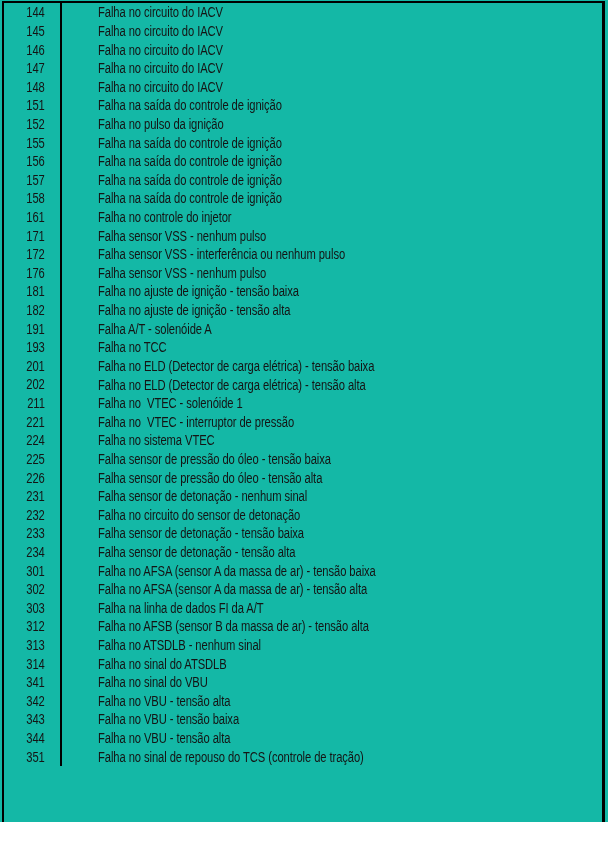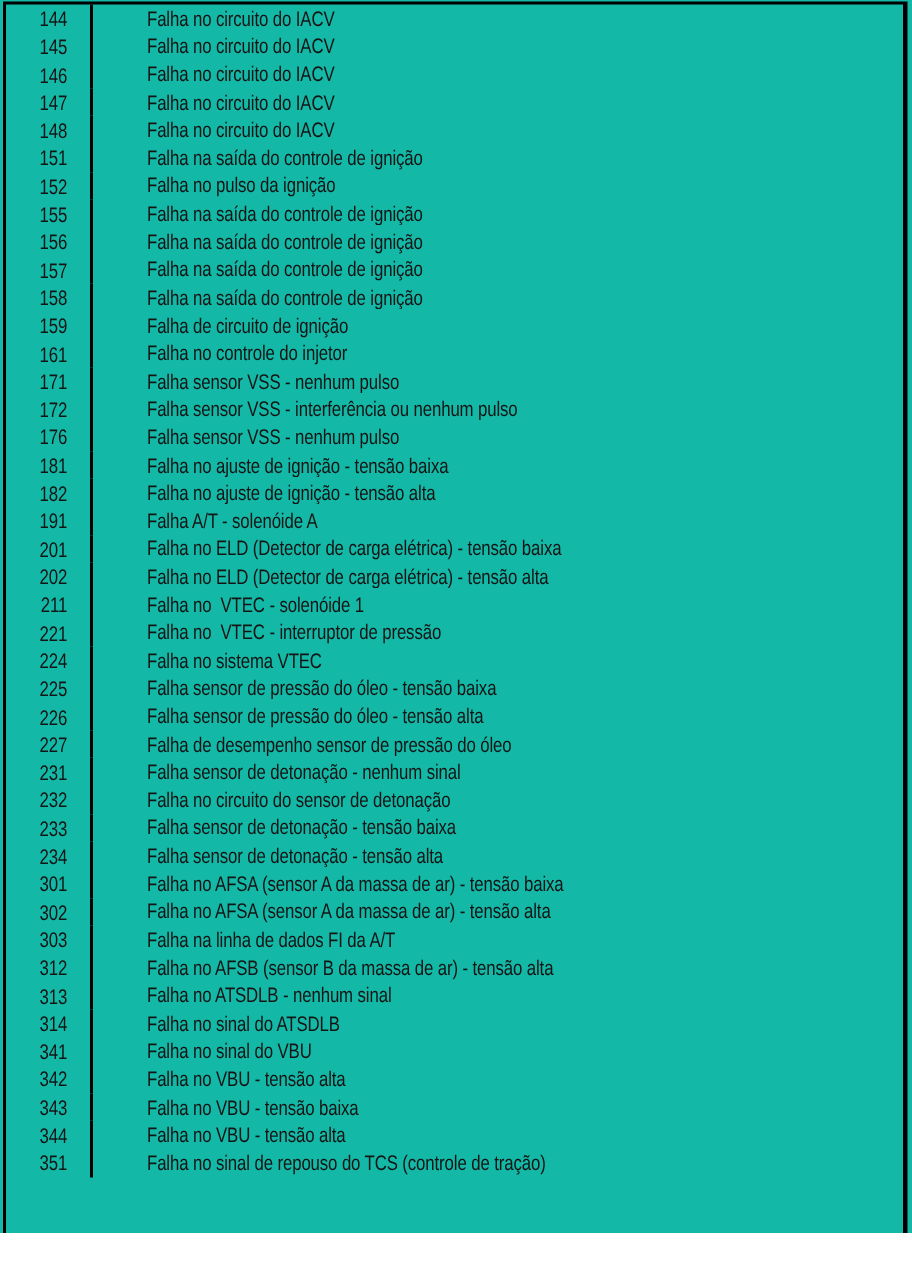--- a/index.html
+++ b/index.html
@@ -160,28 +160,20 @@
 
   <div class="row">
     <div class="code-cell">
       <span class="t">158</span>
     </div>
     <div class="desc-cell">
       <span class="t">Falha na saída do controle de ignição</span>
     </div>
   </div>
 
-  <div class="row">
-    <div class="code-cell">
-      <span class="t">159</span>
-    </div>
-    <div class="desc-cell">
-      <span class="t">Falha de circuito de ignição</span>
-    </div>
-  </div>
 
   <div class="row">
     <div class="code-cell">
       <span class="t">161</span>
     </div>
     <div class="desc-cell">
       <span class="t">Falha no controle do injetor</span>
     </div>
   </div>
 
@@ -233,20 +225,28 @@
   <div class="row">
     <div class="code-cell">
       <span class="t">191</span>
     </div>
     <div class="desc-cell">
       <span class="t">Falha A/T - solenóide A</span>
     </div>
   </div>
 
 
+  <div class="row">
+    <div class="code-cell">
+      <span class="t">193</span>
+    </div>
+    <div class="desc-cell">
+      <span class="t">Falha no TCC</span>
+    </div>
+  </div>
 
   <div class="row">
     <div class="code-cell">
       <span class="t">201</span>
     </div>
     <div class="desc-cell">
       <span class="t">Falha no ELD (Detector de carga elétrica) - tensão baixa</span>
     </div>
   </div>
 
@@ -297,28 +297,20 @@
 
   <div class="row">
     <div class="code-cell">
       <span class="t">226</span>
     </div>
     <div class="desc-cell">
       <span class="t">Falha sensor de pressão do óleo - tensão alta</span>
     </div>
   </div>
 
-  <div class="row">
-    <div class="code-cell">
-      <span class="t">227</span>
-    </div>
-    <div class="desc-cell">
-      <span class="t">Falha de desempenho sensor de pressão do óleo</span>
-    </div>
-  </div>
 
   <div class="row">
     <div class="code-cell">
       <span class="t">231</span>
     </div>
     <div class="desc-cell">
       <span class="t">Falha sensor de detonação - nenhum sinal</span>
     </div>
   </div>
 

